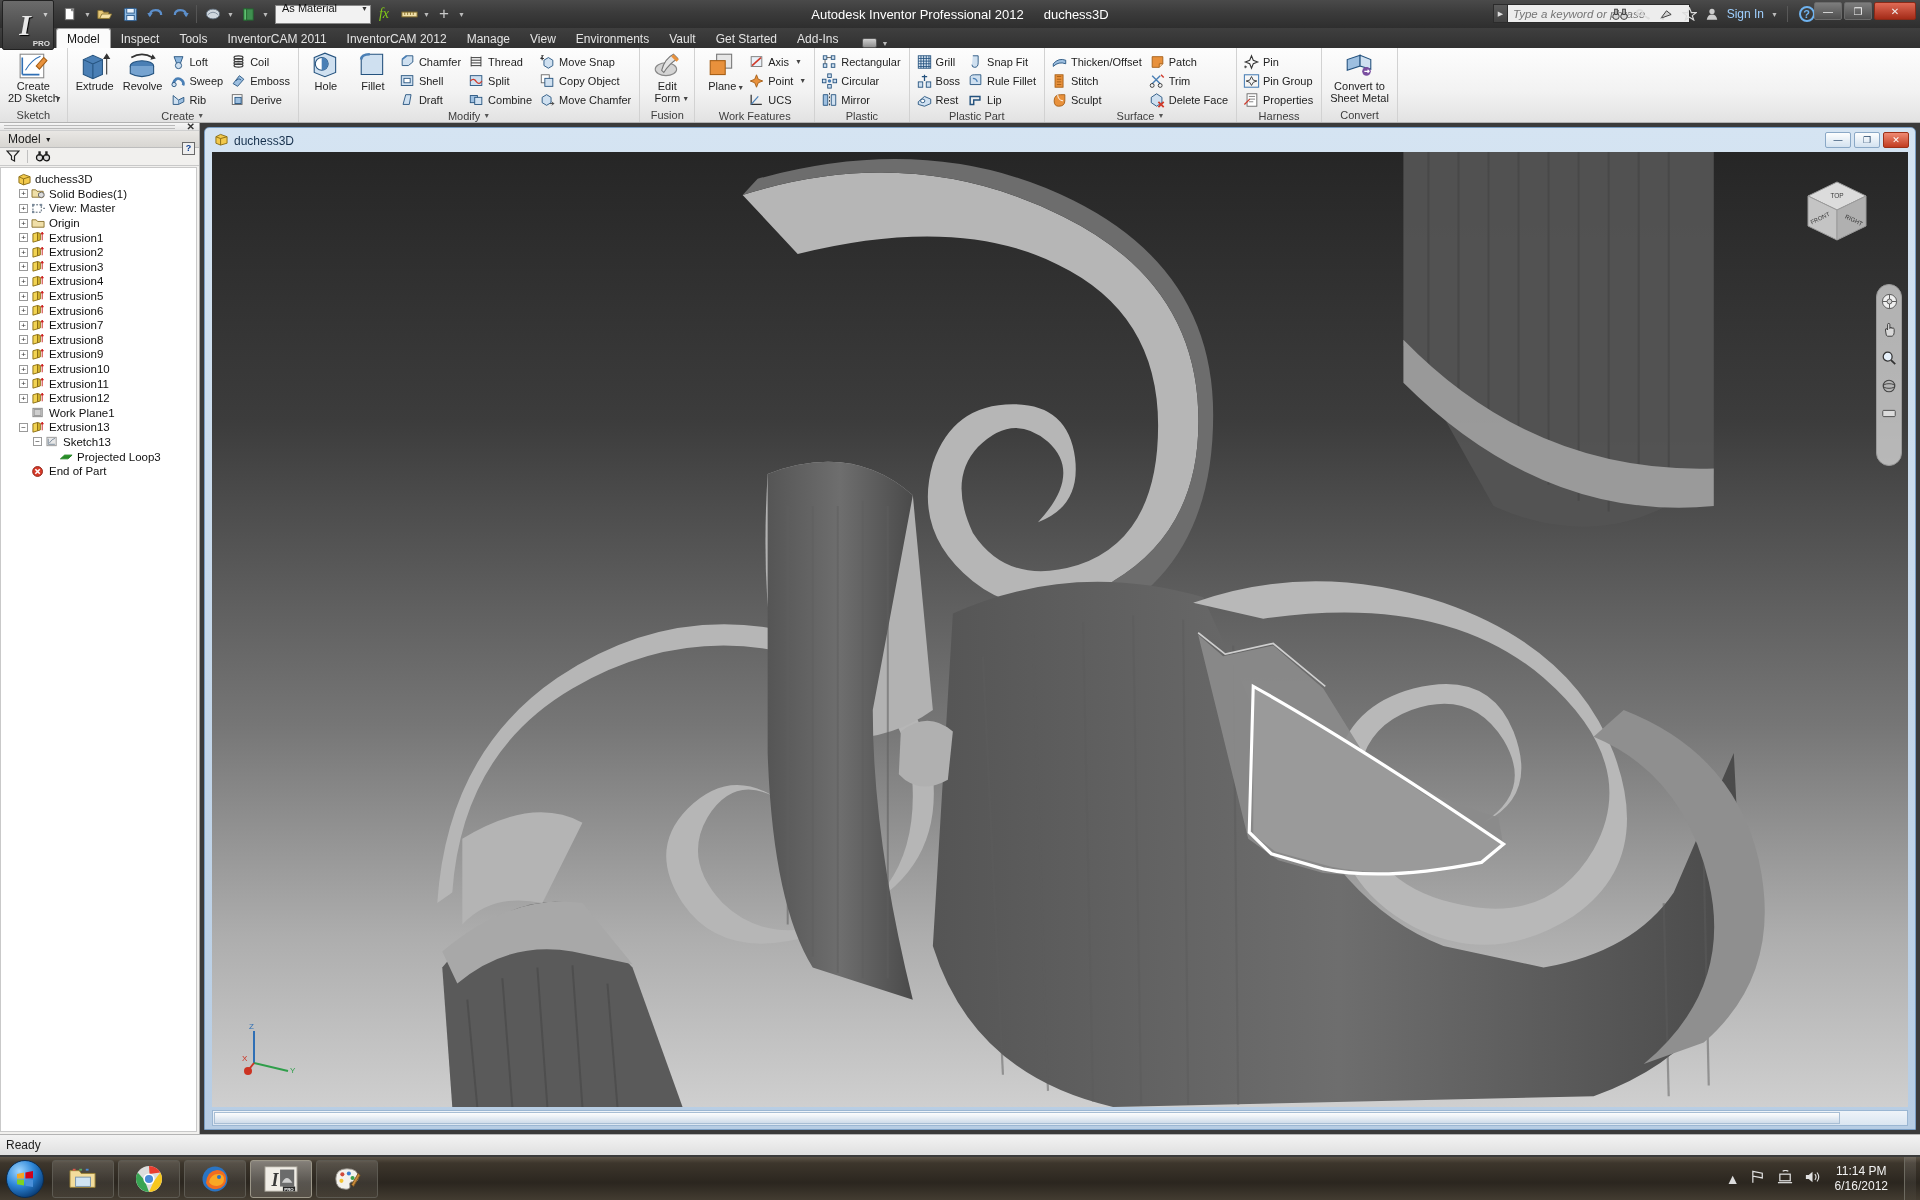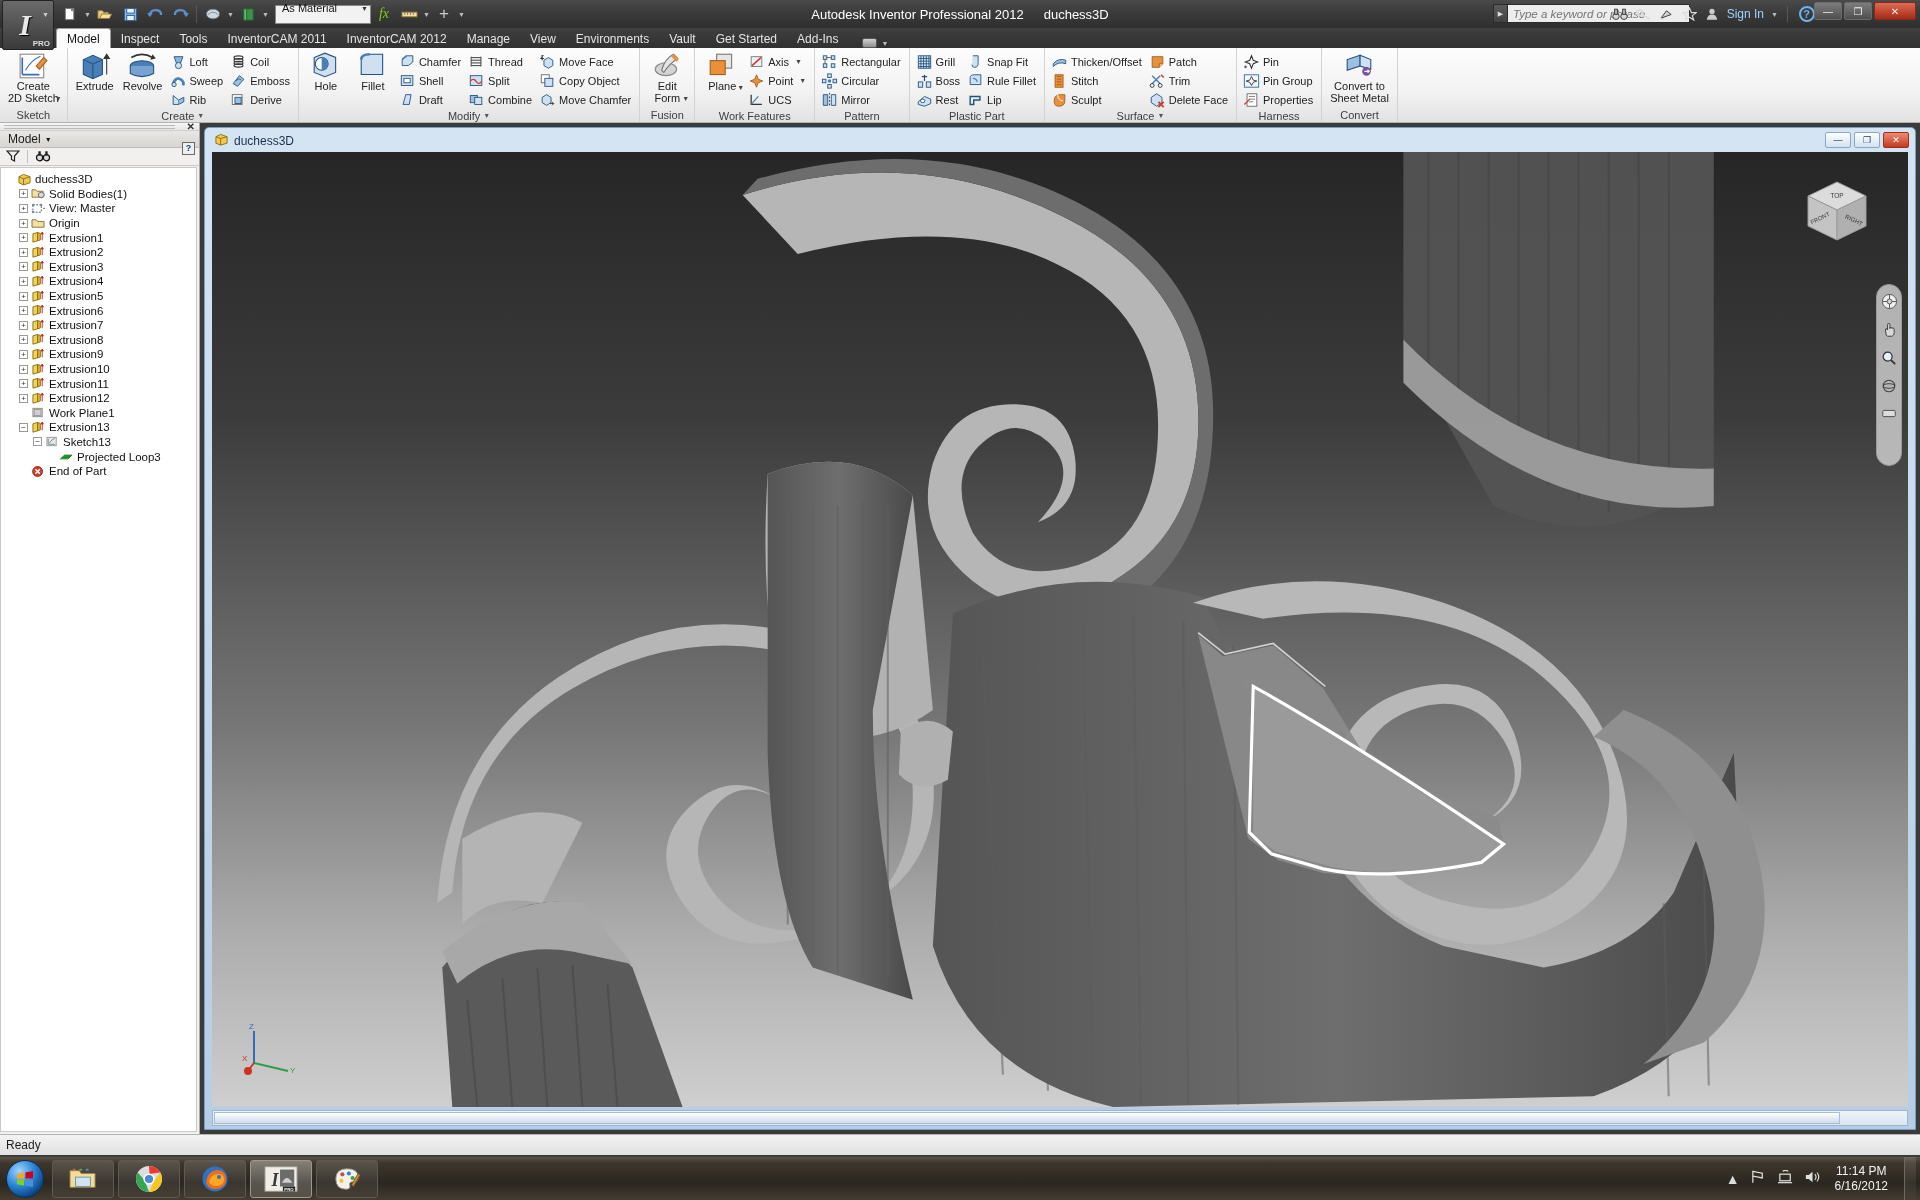--- a/index.html
+++ b/index.html
@@ -601,21 +601,21 @@
         </div>
         <div class="smallcol">
           <div class="smallbtn">
             <span class="sico">
               <svg width="17" height="16" viewBox="0 0 18 18">
                 <path d="M5 7 L10 4 L15 7 L15 13 L10 16 L5 13 Z" fill="#cfe0f0" stroke="#24527e"></path>
                 <path d="M3 3 L3 7 M1 5 L5 5 M2 2 L4 2" stroke="#333" stroke-width="1.2"></path>
                 <path d="M1.5 4.5 L4.5 1.5" stroke="#333"></path>
               </svg>
             </span>
-            <span>Move Face</span>
+            <span>Move Snap</span>
           </div>
           <div class="smallbtn">
             <span class="sico">
               <svg width="17" height="16" viewBox="0 0 18 18">
                 <rect x="2" y="2" width="9" height="9" fill="#fff" stroke="#666"></rect>
                 <rect x="6" y="6" width="9" height="9" fill="#cfe0f0" stroke="#24527e"></rect>
               </svg>
             </span>
             <span>Copy Object</span>
           </div>
@@ -742,21 +742,21 @@
                 <path d="M2 3 L7 3 L7 15 L2 15 Z" fill="#9dbfe0" stroke="#24527e"></path>
                 <path d="M11 3 L16 3 L16 15 L11 15 Z" fill="#cfe0f0" stroke="#24527e"></path>
                 <path d="M9 1 L9 17" stroke="#333" stroke-dasharray="2 2"></path>
               </svg>
             </span>
             <span>Mirror</span>
           </div>
         </div>
       </div>
       <div class="panellabel">
-        <span>Pattern</span>
+        <span>Plastic</span>
       </div>
     </div>
     <div class="panel">
       <div class="panelbody">
         <div class="smallcol">
           <div class="smallbtn">
             <span class="sico">
               <svg width="17" height="16" viewBox="0 0 18 18">
                 <rect x="2" y="2" width="14" height="14" fill="#dce8f4" stroke="#24527e"></rect>
                 <g stroke="#24527e">

